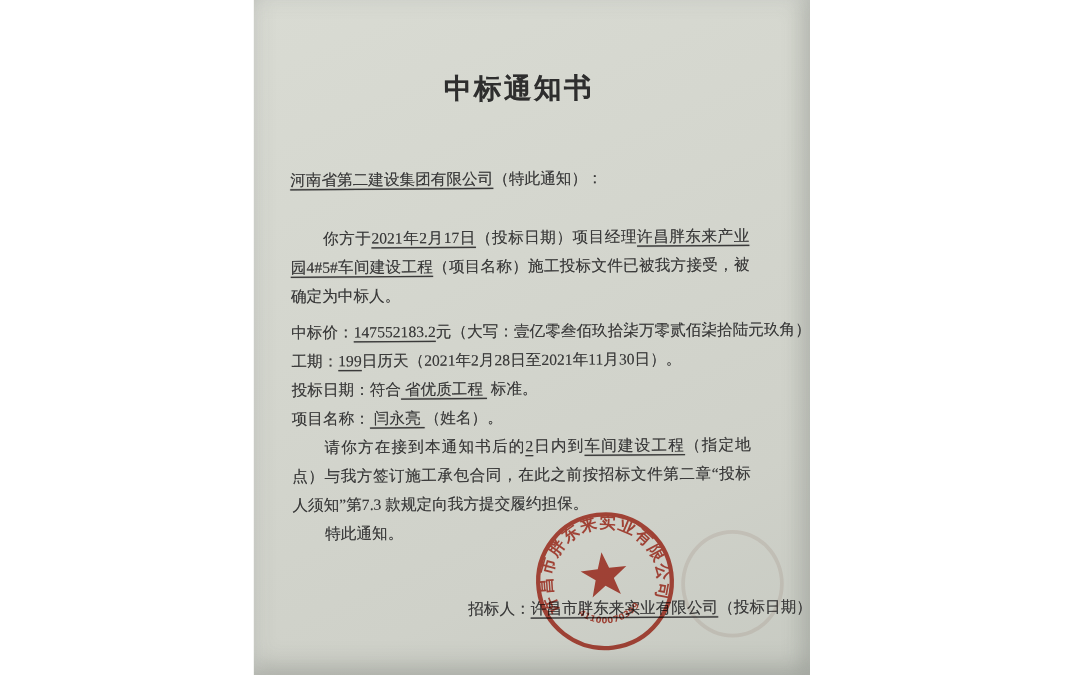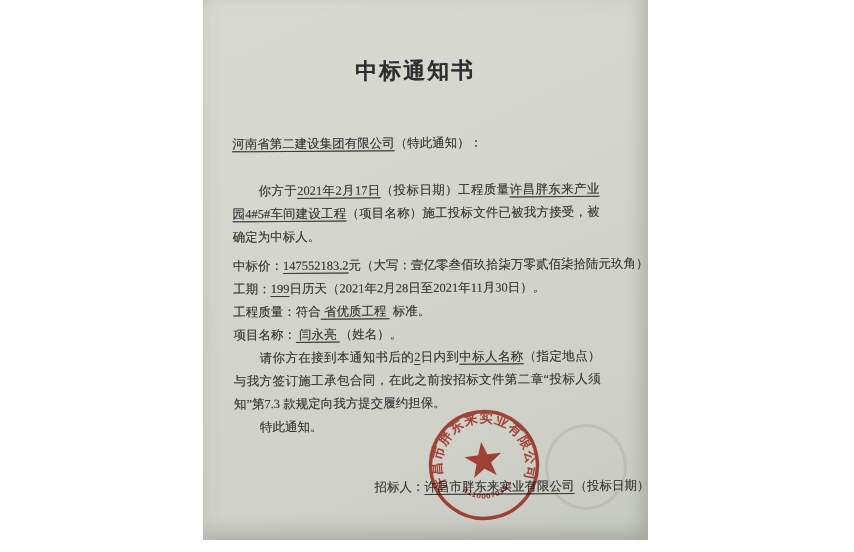--- a/index.html
+++ b/index.html
@@ -85,31 +85,31 @@
 <div class="stage">
 
   <div class="photo">
 
     <div class="doc">
 
       <div class="doc-title">中标通知书</div>
 
       <p class="addressee"><span class="u">河南省第二建设集团有限公司</span><span>（特此通知）：</span></p>
 
-      <p class="p1"><span>你方于</span><span class="u">2021年2月17日</span><span>（投标日期）工程质量</span><span class="u">许昌胖东来产业园4#5#车间建设工程</span><span>（项目名称）施工投标文件已被我方接受，被确定为中标人。</span></p>
+      <p class="p1"><span>你方于</span><span class="u">2021年2月17日</span><span>（投标日期）项目经理</span><span class="u">许昌胖东来产业园4#5#车间建设工程</span><span>（项目名称）施工投标文件已被我方接受，被确定为中标人。</span></p>
 
       <p class="line price-line"><span>中标价：</span><span class="u">147552183.2</span><span>元</span><span>（大写：壹亿零叁佰玖拾柒万零贰佰柒拾陆元玖角）。</span></p>
 
       <p class="line"><span>工期：</span><span class="u">199</span><span>日历天（2021年2月28日至2021年11月30日）。</span></p>
 
-      <p class="line"><span>工程质量：符合</span><span class="u">&nbsp;省优质工程&nbsp;</span><span>&nbsp;标准。</span></p>
+      <p class="line"><span>投标日期：符合</span><span class="u">&nbsp;省优质工程&nbsp;</span><span>&nbsp;标准。</span></p>
 
       <p class="line"><span>项目名称：</span><span class="u">&nbsp;闫永亮&nbsp;</span><span>（姓名）。</span></p>
 
-      <p class="p2"><span>请你方在接到本通知书后的</span><span class="u">2</span><span>日内到</span><span class="u">中标人名称</span><span>（指定地点）与我方签订施工承包合同，在此之前按招标文件第二章“投标人须知”第7.3 款规定向我方提交履约担保。</span></p>
+      <p class="p2"><span>请你方在接到本通知书后的</span><span class="u">2</span><span>日内到</span><span class="u">车间建设工程</span><span>（指定地点）与我方签订施工承包合同，在此之前按招标文件第二章“投标人须知”第7.3 款规定向我方提交履约担保。</span></p>
 
       <p class="p2">特此通知。</p>
 
       <p class="sig-line"><span>招标人：</span><span class="u">许昌市胖东来实业有限公司</span><span>（投标日期）</span></p>
 
       <p class="date-line">2021年2月18日</p>
 
     </div>
 
     <div class="seal-ghost"></div>

